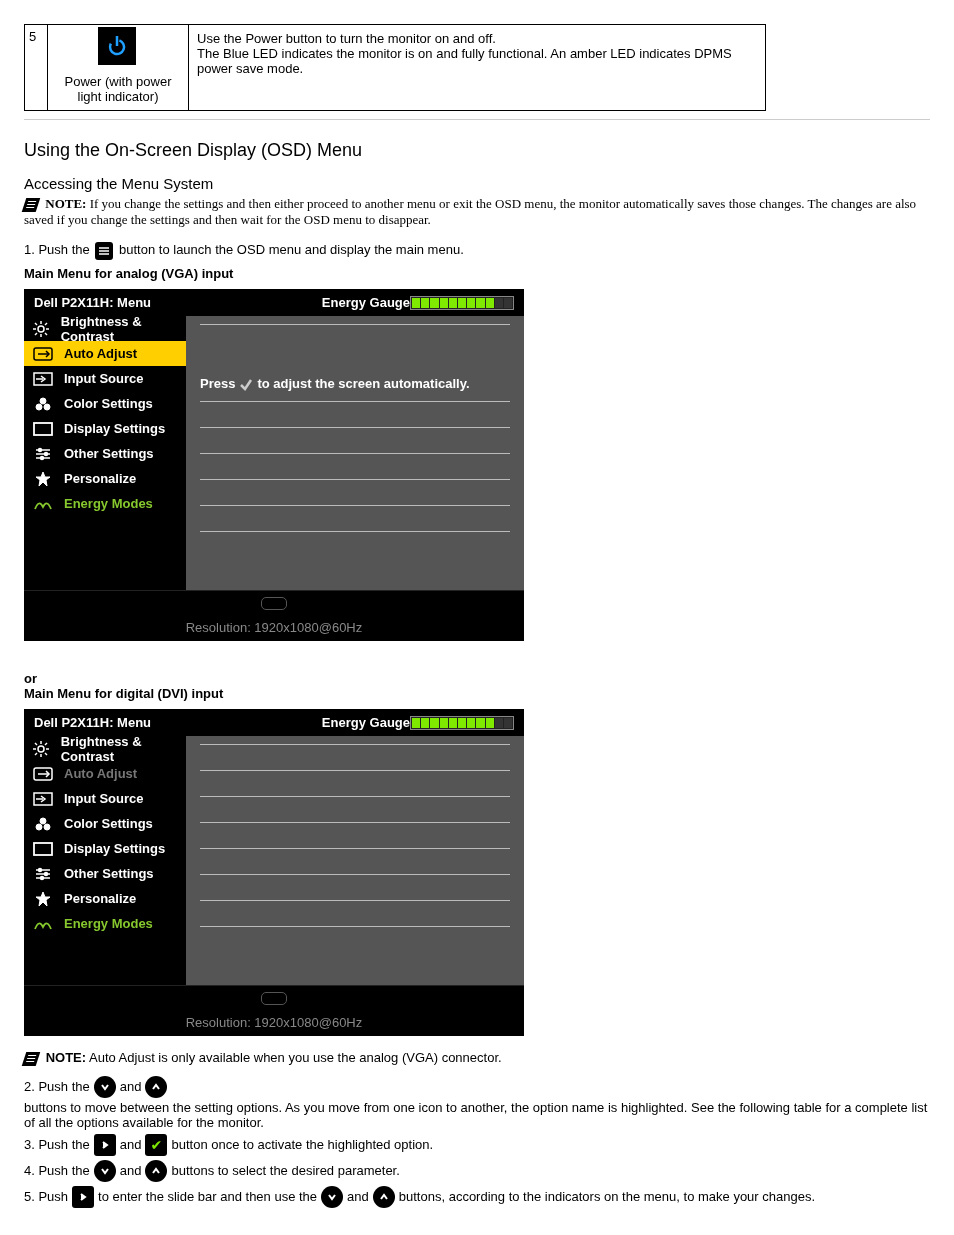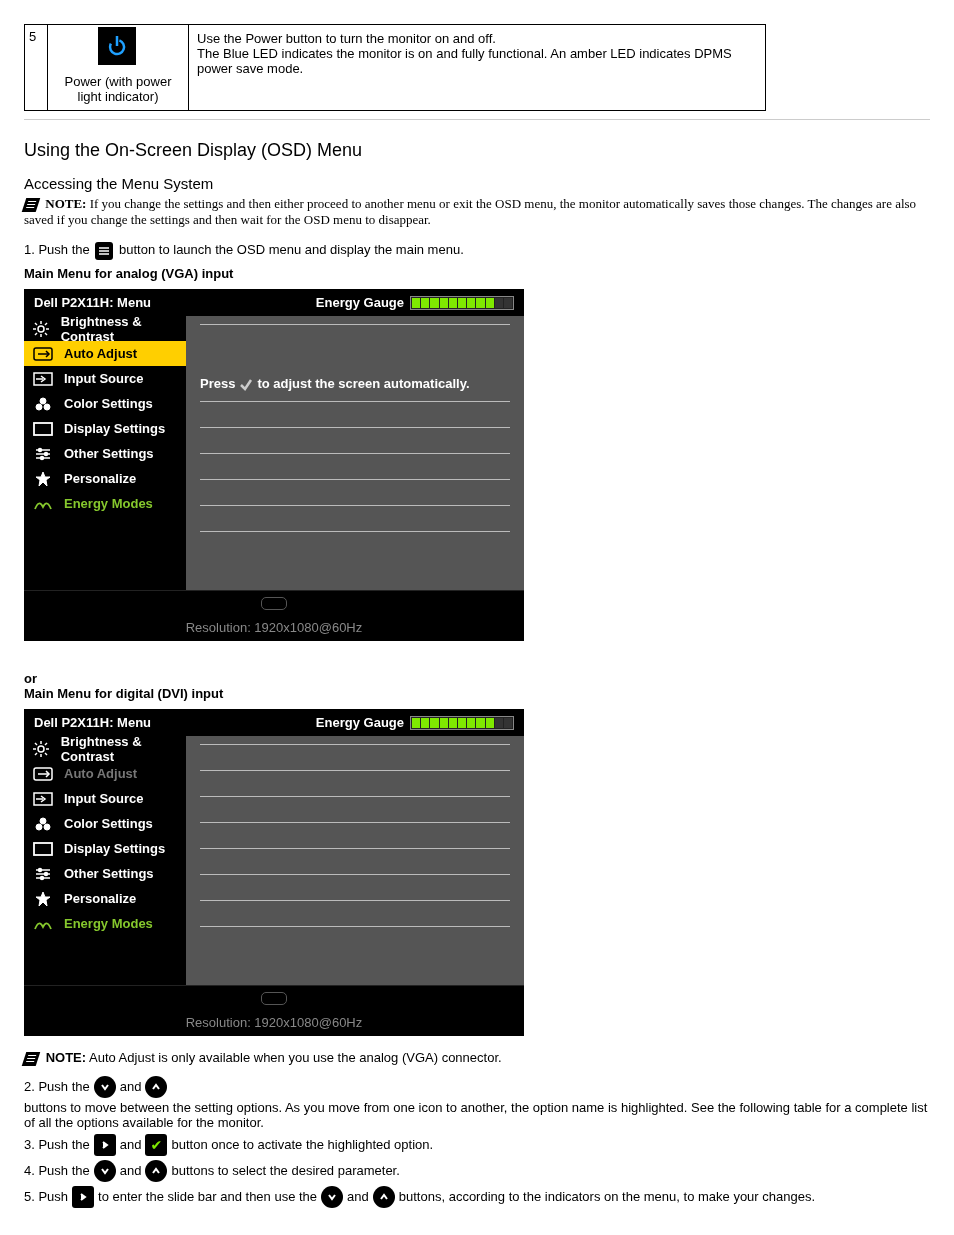--- a/index.html
+++ b/index.html
@@ -80,21 +80,20 @@
   .osd-header {
     display: flex;
     justify-content: space-between;
     align-items: center;
     padding: 6px 10px;
     font-weight: bold;
   }
   .energy-gauge {
     display: flex;
     align-items: center;
-    gap: 6px;
   }
   .gauge-bars {
     display: flex;
     width: 100px;
     height: 10px;
     border: 1px solid #888;
     background: #222;
     gap: 1px;
     padding: 1px;
   }

